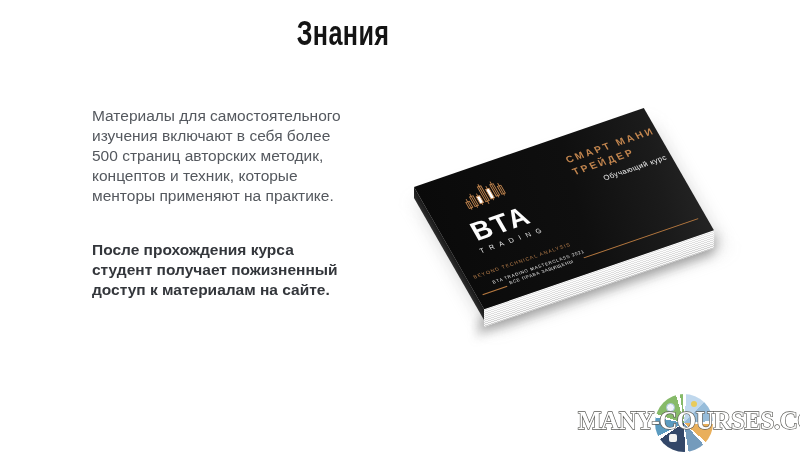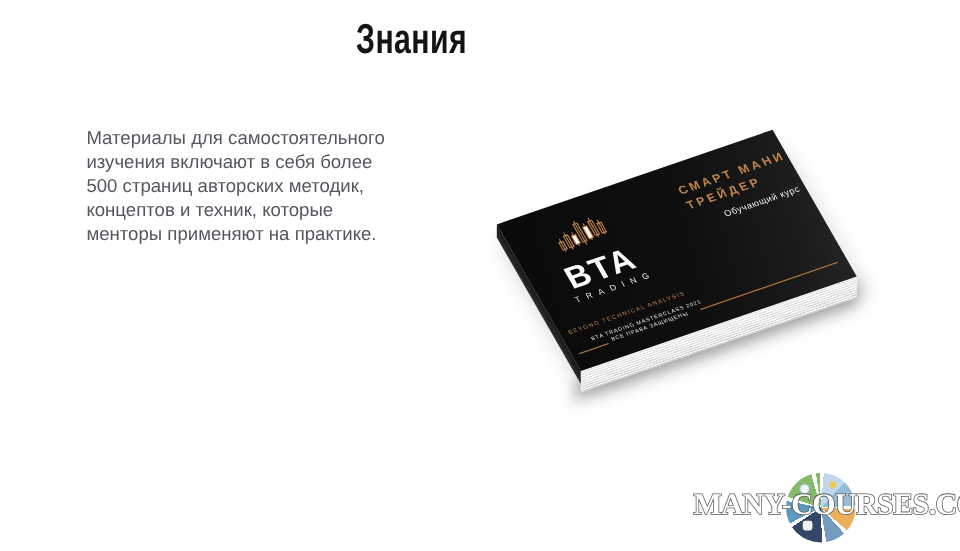--- a/index.html
+++ b/index.html
@@ -8,21 +8,21 @@
 
   
   .section-title{
     position:absolute; left:343px; top:13px;
     transform:translateX(-50%) scaleX(0.72); transform-origin:center top;
     font-size:35px; font-weight:700; color:#141414; white-space:nowrap;
     letter-spacing:0.5px;
   }
 
   
-  .text-col{ position:absolute; left:72px; top:106px; width:256px;
+  .text-col{ position:absolute; left:92px; top:106px; width:256px;
              color:#54585e; font-size:15.5px; line-height:20px; }
   .text-col p{ margin:0 0 28px; }
   .text-col p.last{ margin-bottom:0; }
   .text-col .it{ font-style:italic; }
   .text-col p.bold{ font-weight:700; color:#33363b; margin-top:34px; }
 
   
   .mockup{ position:absolute; left:0; top:0; width:800px; height:459px; }
   .mockup > div{ position:absolute; left:0; top:0; transform-origin:0 0; }
 
@@ -99,20 +99,21 @@
     letter-spacing:-0.5px; white-space:nowrap; color:#ffffff;
     -webkit-text-stroke:1.3px #5a5a56; paint-order:stroke fill; }
 </style>
 </head>
 <body>
 
 <h1 class="section-title">Знания</h1>
 
 <div class="text-col">
   <p>Материалы для самостоятельного изучения включают в себя более 500 страниц авторских методик, концептов и техник, которые менторы применяют на практике.</p>
+  <p class="bold last">После прохождения курса студент получает пожизненный доступ к материалам на сайте.</p>
 </div>
 
 <div class="mockup">
   <div class="shadow-main"></div>
   <div class="shadow-edge"></div>
   <div class="side-left"></div>
   <div class="side-right"></div>
   <div class="side-bottom"></div>
 
   <div class="face">

